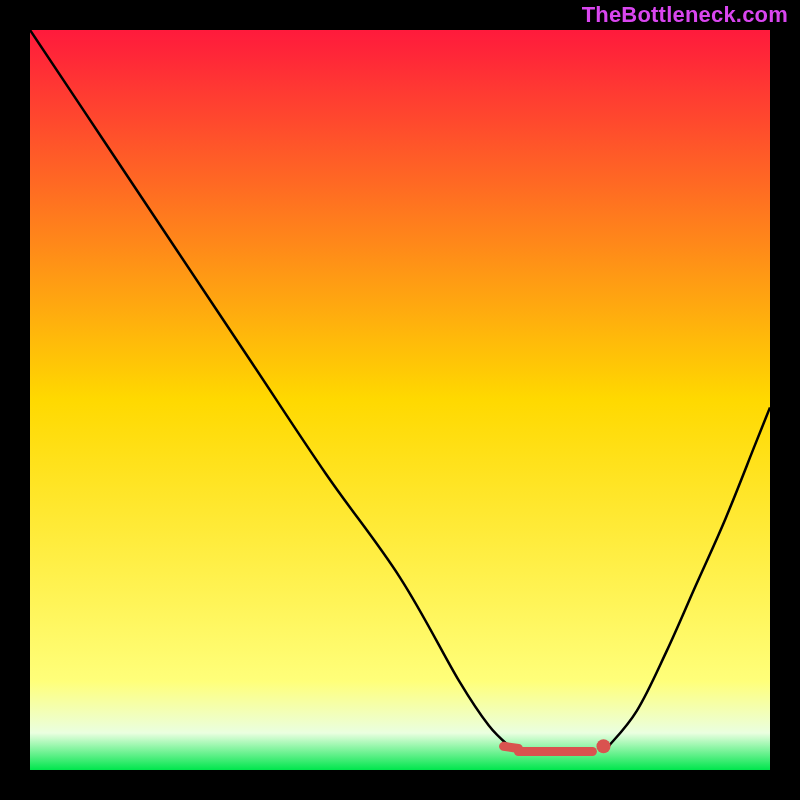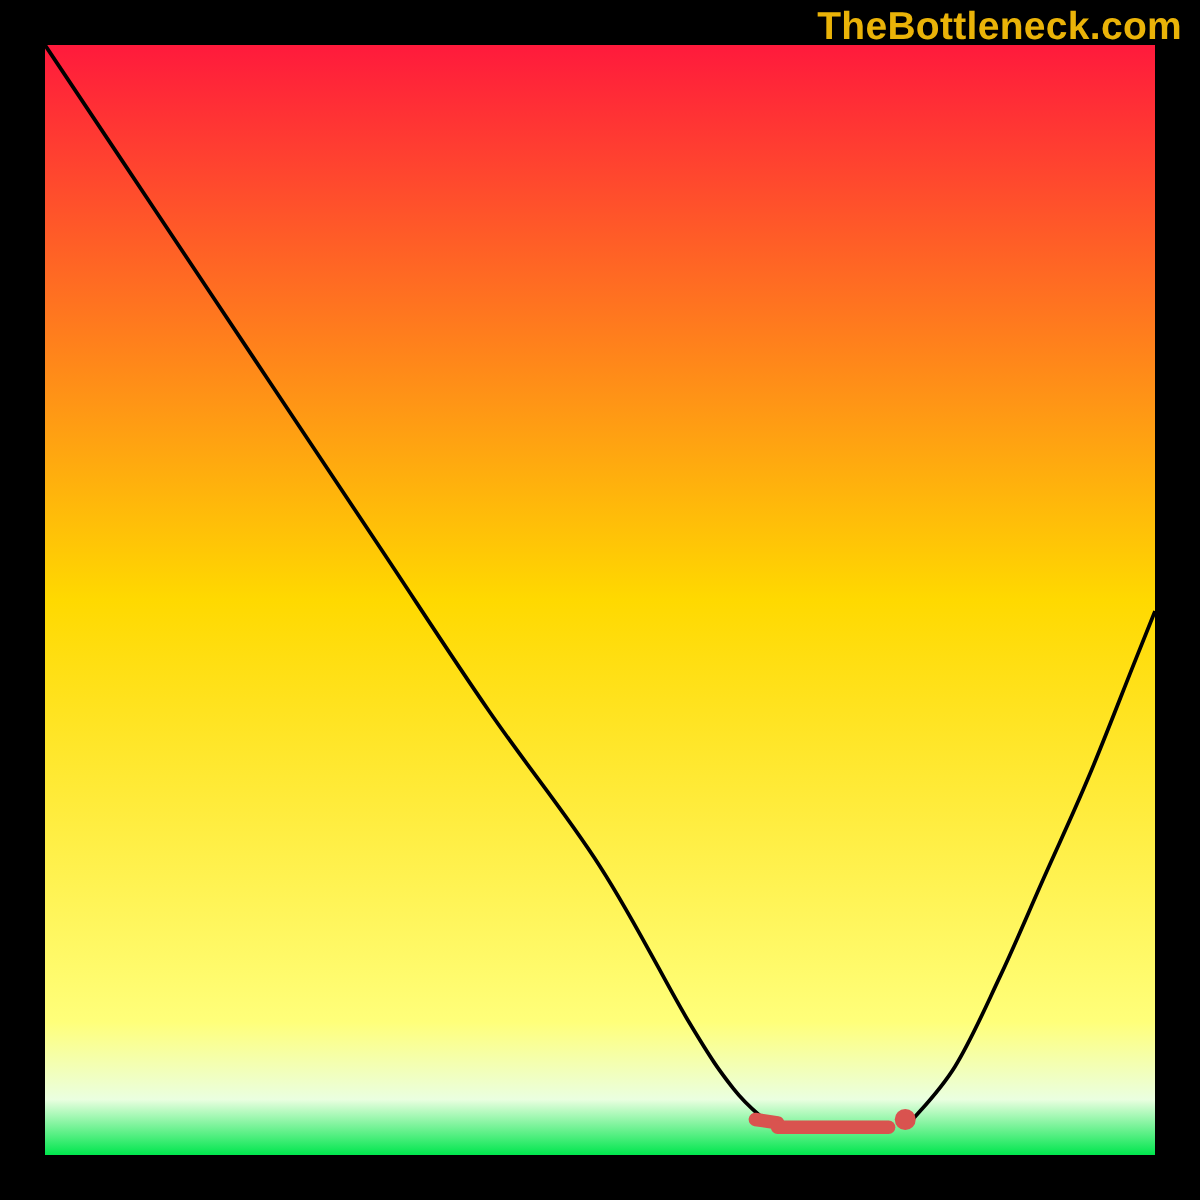--- a/index.html
+++ b/index.html
@@ -14,23 +14,23 @@
   .container {
     position: relative;
     width: 800px;
     height: 800px;
     background: #000;
   }
   .watermark {
     position: absolute;
     top: 2px;
     right: 12px;
-    font-size: 26px;
+    font-size: 22px;
     font-weight: bold;
-    color: #eab308;
+    color: #d946ef;
     letter-spacing: 0.2px;
     z-index: 10;
   }
   .plot-frame {
     position: absolute;
     left: 30px;
     top: 30px;
     width: 740px;
     height: 740px;
     background: #000;

